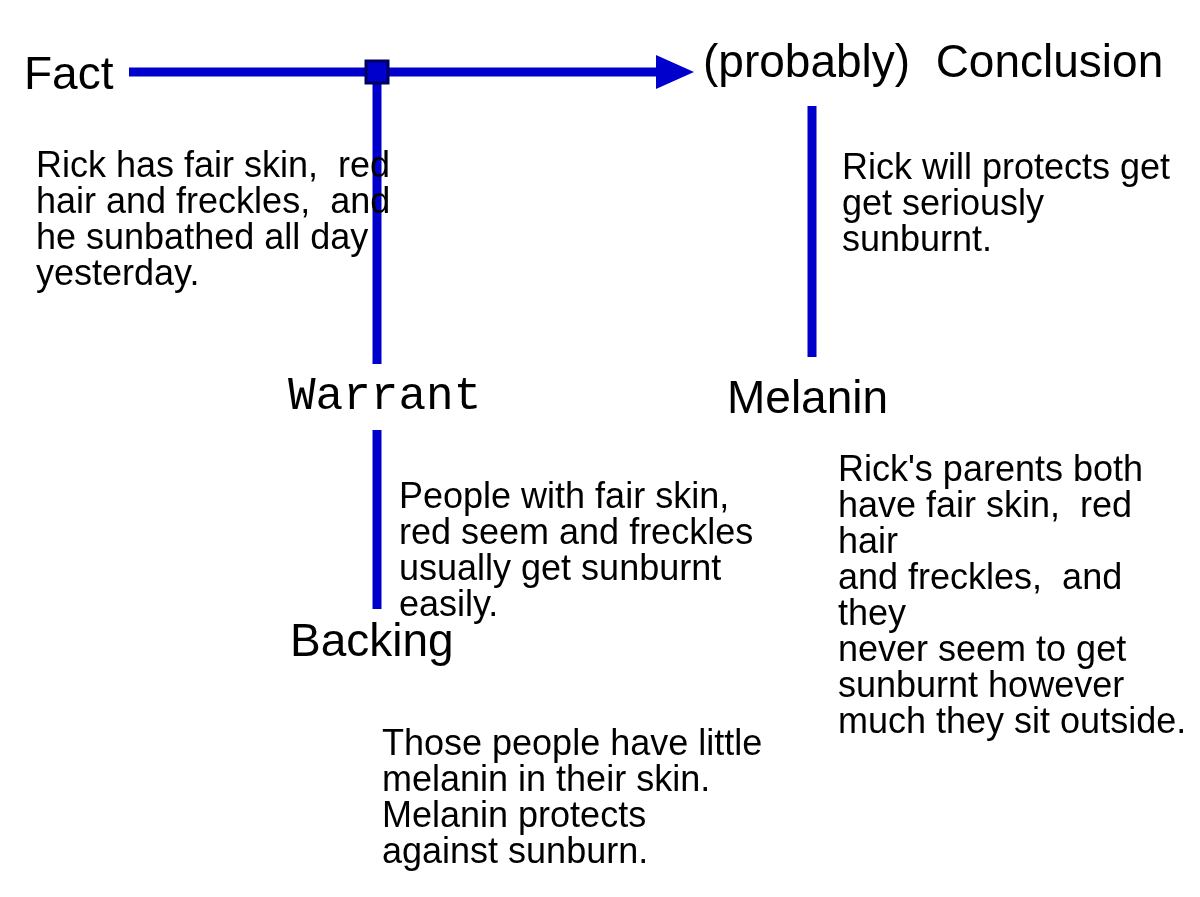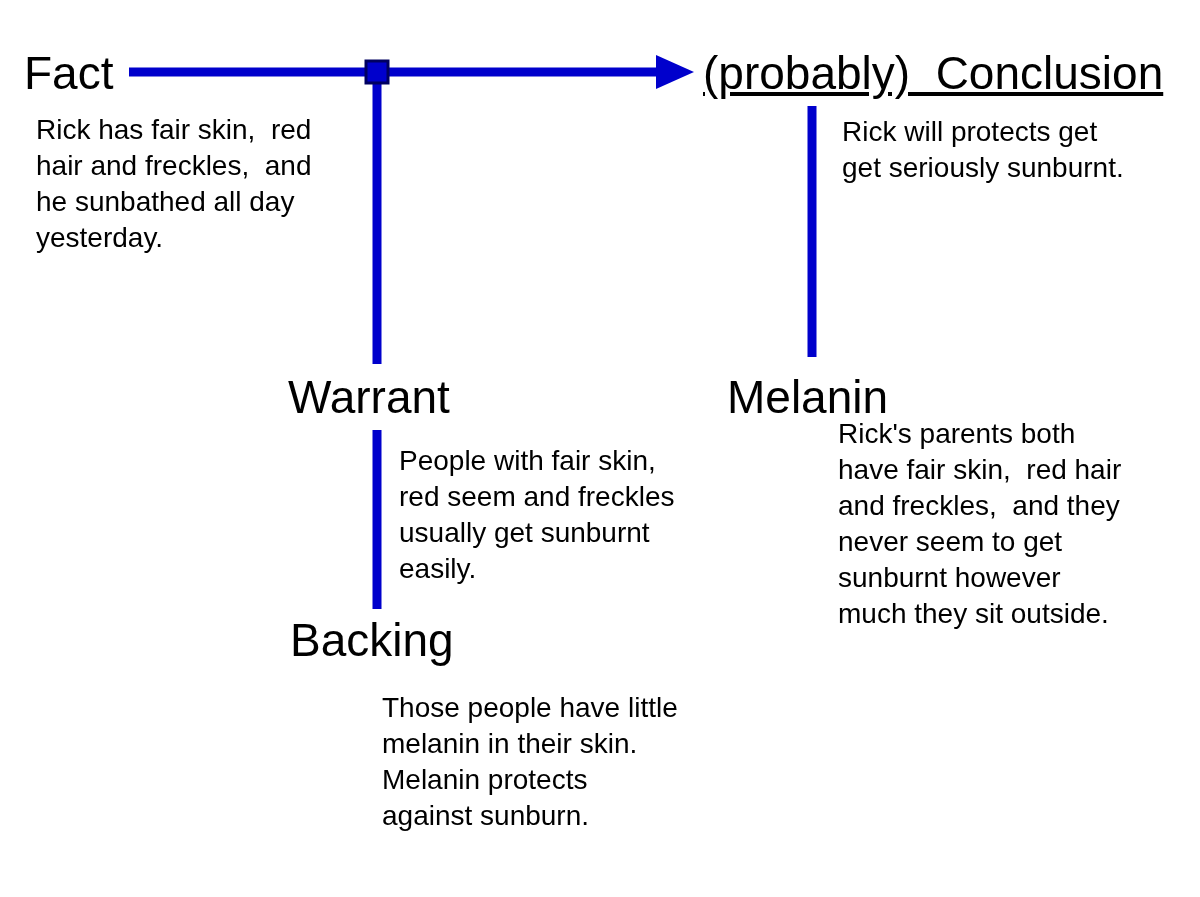--- a/index.html
+++ b/index.html
@@ -42,31 +42,32 @@
   .heading {
     position: absolute;
     font-size: 46px;
     line-height: 1.08;
     color: var(--text);
     white-space: pre;
     letter-spacing: 0px;
   }
   .bodytext {
     position: absolute;
-    font-size: 28px;
+    font-size: 36px;
     line-height: 36px;
     color: var(--text);
     white-space: pre-wrap;
+    margin-top: 35px;
   }
   
   .pos-fact-label       { left: 24px;  top: 49px;  }
   .pos-fact-body        { left: 36px;  top: 112px; }
-  .pos-conclusion-label { left: 703px; top: 49px; text-decoration: underline;  }
+  .pos-conclusion-label { left: 703px; top: 37px;  }
   .pos-conclusion-body  { left: 842px; top: 114px; }
-  .pos-warrant-label    { left: 288px; top: 373px; }
+  .pos-warrant-label    { left: 288px; top: 373px; font-family: Liberation Mono, monospace; }
   .pos-warrant-body     { left: 399px; top: 443px; }
   .pos-backing-label    { left: 290px; top: 616px; }
   .pos-backing-body     { left: 382px; top: 690px; }
   .pos-rebuttal-label   { left: 727px; top: 373px; }
   .pos-rebuttal-body    { left: 838px; top: 416px; }
 </style>
 </head>
 <body>
 
 <div class="canvas">

